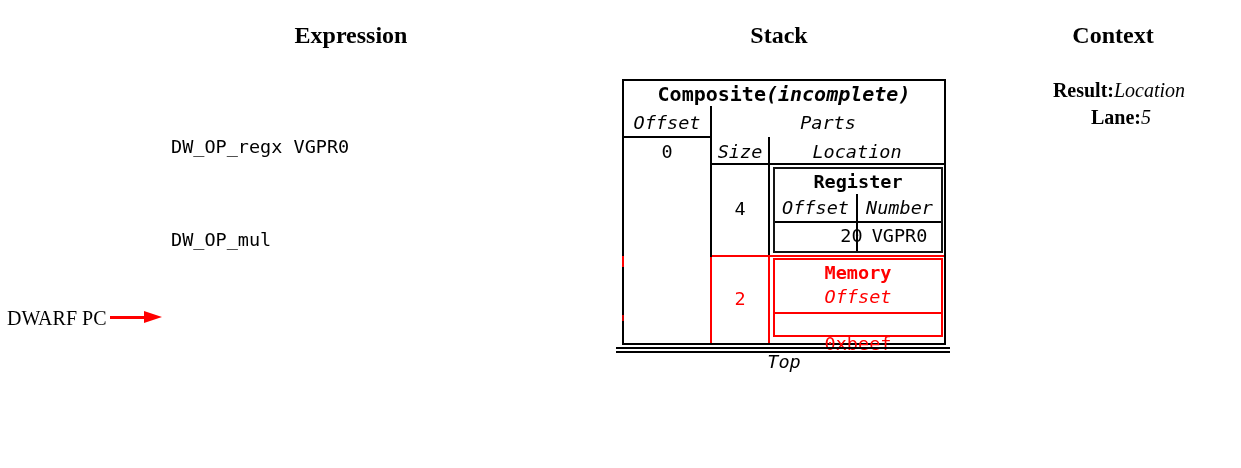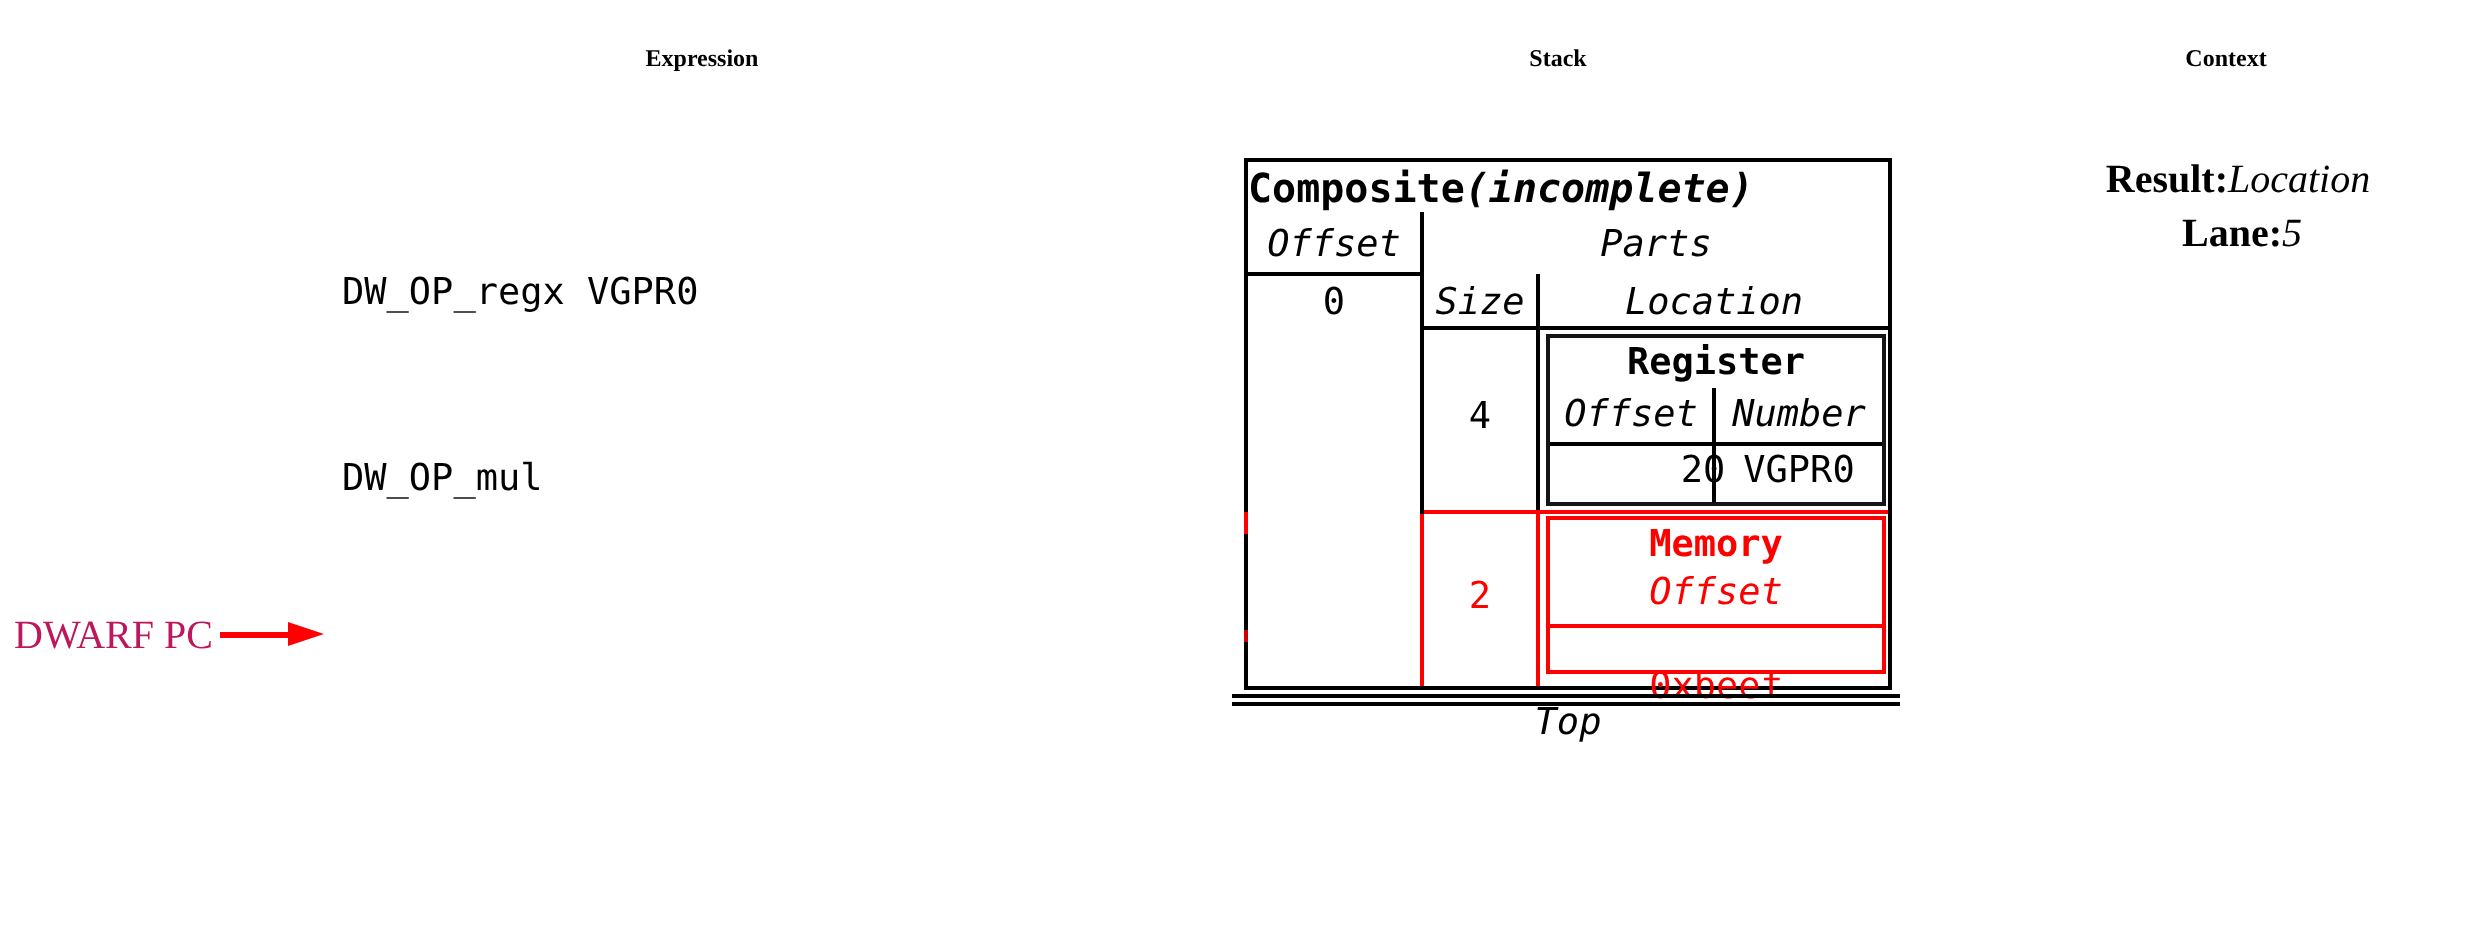--- a/index.html
+++ b/index.html
@@ -2,50 +2,50 @@
 <html><head>
 <meta charset="utf-8">
 <style>
   html,body{margin:0;padding:0;background:#ffffff;}
   .canvas{
     position:relative; width:1241px; height:468px; background:#ffffff;
     overflow:hidden; color:#000;
   }
   .heading{
     position:absolute; top:22px; transform:translateX(-50%);
-    font-family:"Liberation Serif", serif; font-weight:bold; font-size:12px;
+    font-family:"Liberation Serif", serif; font-weight:bold; font-size:24px;
     white-space:nowrap;
   }
   
   .expr-list{
     position:absolute; left:171px; top:71px;
     font-family:"DejaVu Sans Mono", monospace; font-size:18.5px;
     line-height:30.7px; white-space:pre;
   }
   .pc-label{
     position:absolute; left:7px; top:307px;
-    font-family:"Liberation Serif", serif; font-size:20px; color:#be185d;
+    font-family:"Liberation Serif", serif; font-size:20px; color:#000000;
     white-space:nowrap;
   }
   .pc-arrow-line{
     position:absolute; left:110px; top:316px; width:36px; height:3px; background:#ff0000;
   }
   .pc-arrow-head{
     position:absolute; left:144px; top:311px; width:0; height:0;
     border-left:18px solid #ff0000; border-top:6.5px solid transparent; border-bottom:6.5px solid transparent;
   }
   
   .stack-table{
     position:absolute; left:622px; top:79px; width:324px; height:266px;
     border:2px solid #000; box-sizing:border-box;
     font-family:"DejaVu Sans Mono", monospace; font-size:18.5px;
   }
   .tbl-title{
     position:absolute; left:0; top:1px; width:100%;
-    display:flex; align-items:baseline; white-space:nowrap;
+    display:flex; justify-content:center; align-items:baseline; white-space:nowrap;
   }
   .tbl-title .t-main{font-weight:bold; font-size:20px;}
   .tbl-title .t-qual{font-weight:bold; font-style:italic; font-size:20px;}
   .cell{position:absolute; text-align:center; white-space:nowrap;}
   .it{font-style:italic;}
   .red{color:#ff0000;}
   .hline{position:absolute; height:2px; background:#000;}
   .vline{position:absolute; width:2px; background:#000;}
   .hline.r,.vline.r{background:#ff0000;}
   

